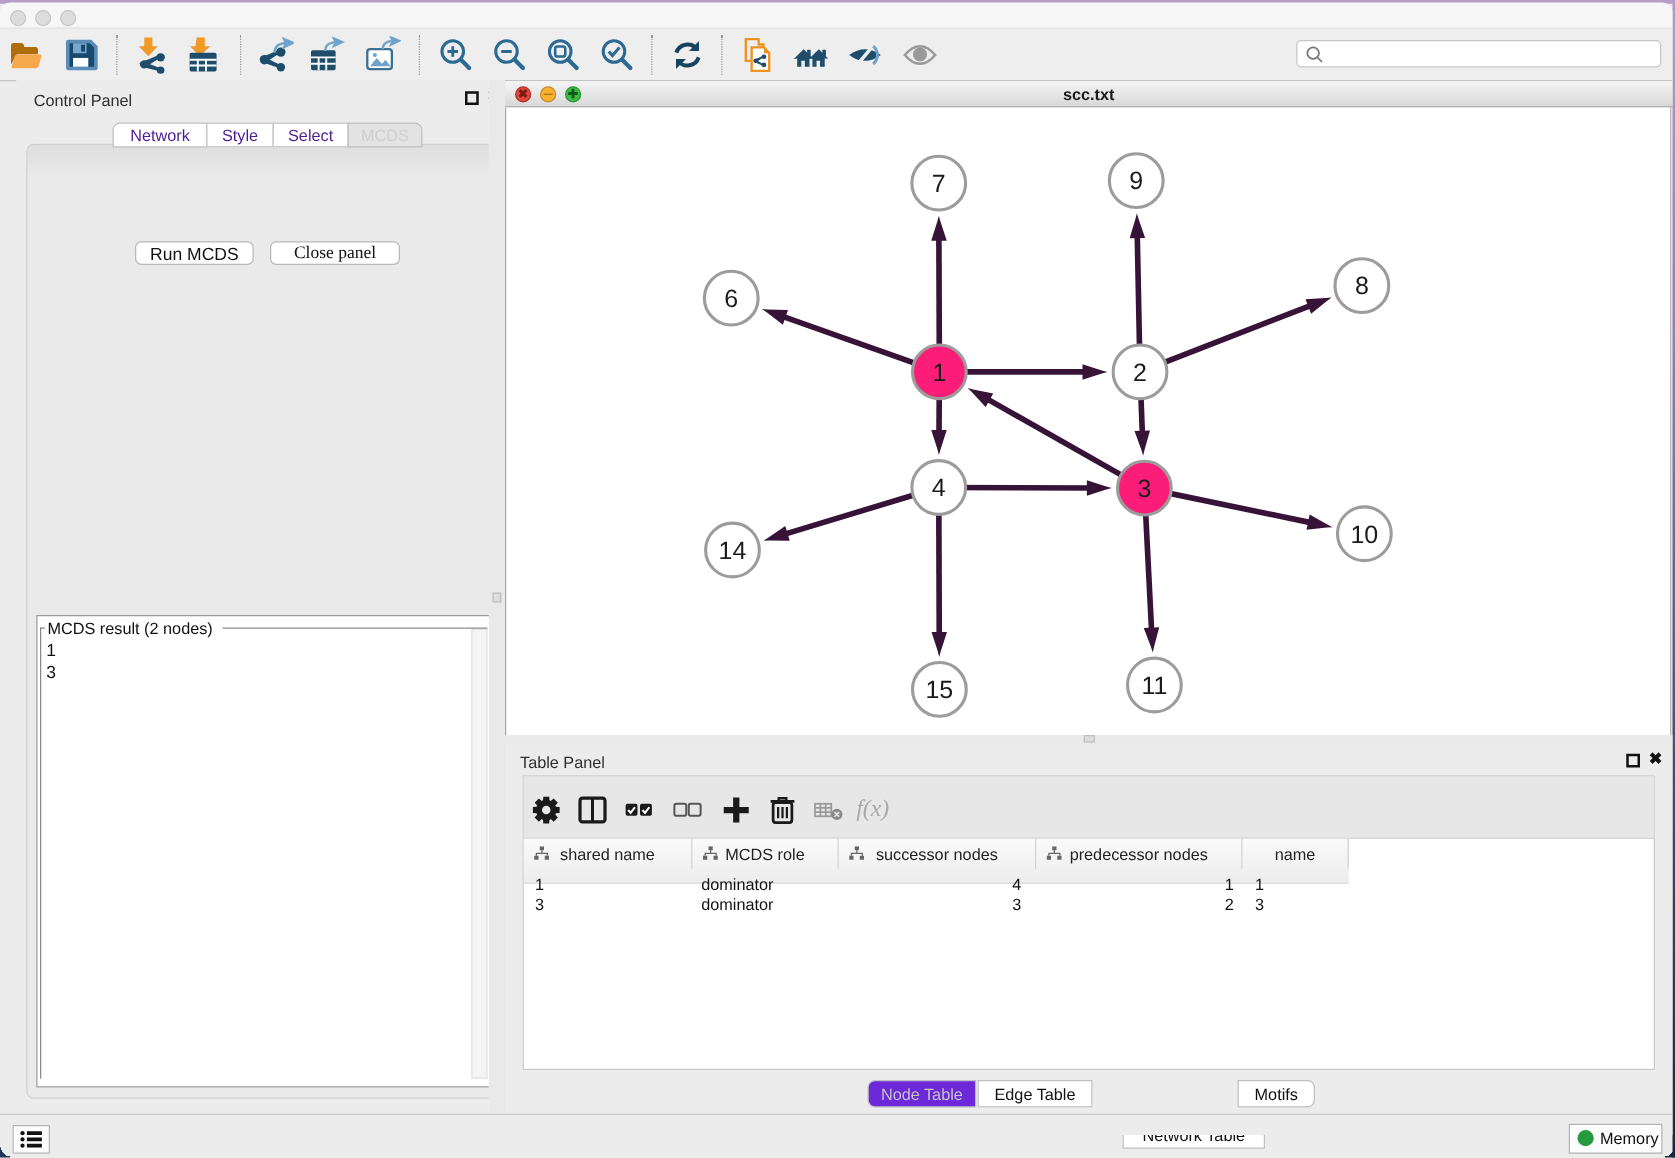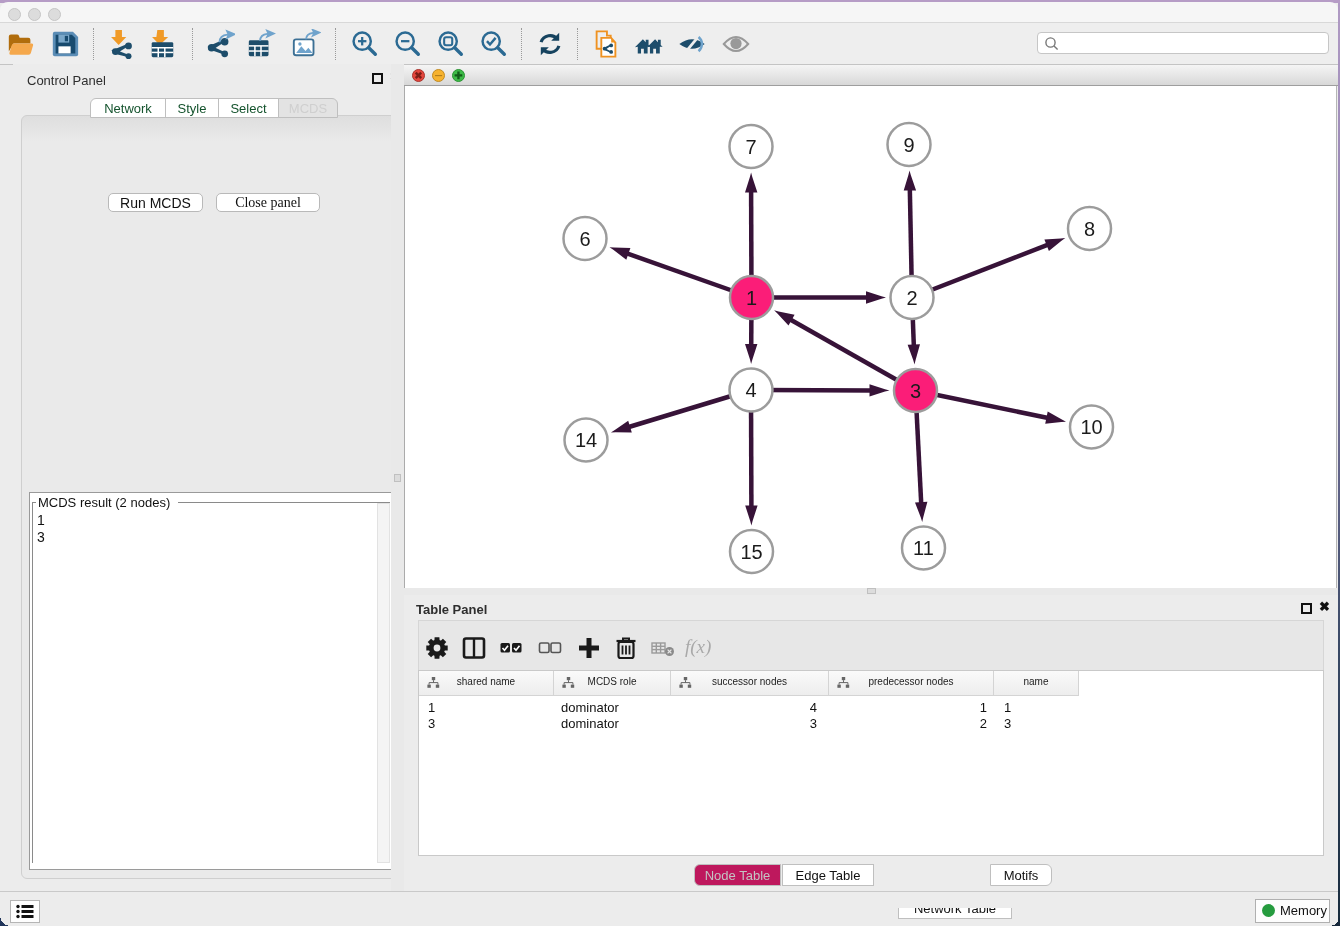--- a/index.html
+++ b/index.html
@@ -10,33 +10,33 @@
 .deskRight{right:0;top:0;width:2px;height:926px;background:linear-gradient(#b19bc4,#8d7fb0 30%,#3a4a66 70%,#172b3d);}
 .titlebar{left:0;top:2px;width:1338px;height:20px;background:#f6f6f6;border-bottom:1px solid #d8d8d8;border-radius:8px 8px 0 0;}
 .tl{position:absolute;top:6px;width:13px;height:13px;border-radius:50%;background:#dcdcdc;border:1px solid #c6c6c6;box-sizing:border-box;}
 .titletext{position:absolute;top:4px;left:0;width:1338px;text-align:center;font-size:13px;color:#a6a6a6;}
 .toolbar{left:0;top:23px;width:1338px;height:41px;background:#eeeeee;border-bottom:1px solid #c4c4c4;}
 .tsep{position:absolute;top:5px;height:32px;width:0;border-left:1px dotted #9a9a9a;}
 .searchbox{position:absolute;left:1037px;top:9px;width:290px;height:20px;background:#fff;border:1px solid #c6c6c6;border-radius:4px;}
 
 .cpanel{left:13px;top:64px;width:391px;height:827px;background:#ececec;}
 .cphead{position:absolute;left:14px;top:9px;font-size:13px;color:#2e2e2e;}
-.cptab{position:absolute;top:0;height:16px;background:#fff;border:1px solid #bfbfbf;font-size:13px;color:#14532d;text-align:center;padding-top:2px;}
+.cptab{position:absolute;top:0;height:16px;background:#fff;border:1px solid #bfbfbf;font-size:13px;color:#4c1d95;text-align:center;padding-top:2px;}
 .cpane{position:absolute;left:8px;top:51px;width:375px;height:762px;background:linear-gradient(#dedede,#eaeaea 26px);border:1px solid #cfcfcf;border-radius:6px;}
 .btn{position:absolute;background:#fff;border:1px solid #b9b9b9;border-radius:5px;font-size:14px;color:#111;text-align:center;box-sizing:border-box;}
 
 .nettitle{left:404px;top:65px;width:934px;height:21px;background:linear-gradient(#f5f5f5,#d8d8d8);border-bottom:1px solid #9e9e9e;box-sizing:border-box;}
 .netcanvas{left:404px;top:86px;width:931px;height:502px;background:#fff;border-left:1px solid #ababab;border-right:1px solid #b5b5b5;}
 .light{position:absolute;top:4px;width:13px;height:13px;border-radius:50%;box-sizing:border-box;text-align:center;font-size:10px;font-weight:bold;line-height:12px;}
 
 .tpanel{left:404px;top:595px;width:934px;height:296px;background:#ececec;}
-.tseph{font-size:13px;color:#2e2e2e;font-weight:bold;}
+.tseph{font-size:13px;color:#2e2e2e;}
 .ttool{position:absolute;left:14px;top:25px;width:906px;height:50px;background:#e7e7e7;border:1px solid #d6d6d6;border-bottom:none;box-sizing:border-box;}
 .twhite{position:absolute;left:14px;top:75px;width:906px;height:186px;background:#fff;border:1px solid #c9c9c9;box-sizing:border-box;}
-.thead{position:absolute;left:0;top:0;height:25px;background:linear-gradient(#fafafa,#ededed);border-bottom:1px solid #d4d4d4;box-sizing:border-box;font-size:10px;color:#222;}
+.thead{position:absolute;left:0;top:0;height:36px;background:linear-gradient(#fafafa,#ededed);border-bottom:1px solid #d4d4d4;box-sizing:border-box;font-size:13px;color:#222;}
 .thcell{position:absolute;top:0;height:24px;border-right:1px solid #d4d4d4;box-sizing:border-box;}
 .thlabel{position:absolute;top:5px;width:100%;text-align:center;}
 .trow{position:absolute;font-size:13px;color:#111;}
 .btab{position:absolute;top:269px;height:22px;background:#fff;border:1px solid #bfbfbf;font-size:13px;color:#111;text-align:center;box-sizing:border-box;padding-top:3px;}
 
 .statusbar{left:0;top:891px;width:1338px;height:17px;background:#ececec;border-top:1px solid #c9c9c9;box-sizing:border-box;}
 .groupfix{font-size:13px;color:#111;}
 </style>
 </head>
 <body>
@@ -195,20 +195,21 @@
   </div>
 </div>
 
 <div class="abs" style="left:391px;top:64px;width:13px;height:827px;background:#e9e9e9;"></div>
 <div class="abs" style="left:394px;top:474px;width:7px;height:8px;background:#dcdcdc;border:1px solid #c0c0c0;box-sizing:border-box;"></div>
 
 <div class="abs nettitle">
   <div class="light" style="left:8px;background:#e4453c;border:1px solid #a8352e;color:#7c1d16;">✖</div>
   <div class="light" style="left:28px;background:#f6b22e;border:1px solid #c18b24;color:#8a5e10;">─</div>
   <div class="light" style="left:48px;background:#3dbb47;border:1px solid #2a9334;color:#115c18;">✚</div>
+  <div style="position:absolute;top:3px;width:100%;text-align:center;font-size:13px;font-weight:bold;color:#1a1a1a;">scc.txt</div>
 </div>
 
 <div class="abs netcanvas">
 <svg width="932" height="502" viewBox="0 0 932 502" id="graphsvg">
       <g stroke="#371338" stroke-width="4.5">
         <line x1="346.5" y1="211.5" x2="346.1" y2="103.5"></line>
         <line x1="346.5" y1="211.5" x2="220.5" y2="166.9"></line>
         <line x1="346.5" y1="211.5" x2="464.0" y2="211.5"></line>
         <line x1="346.5" y1="211.5" x2="346.2" y2="261.0"></line>
         <line x1="507.0" y1="211.5" x2="504.8" y2="101.5"></line>
@@ -382,21 +383,21 @@
       <div class="trow" style="left:252px;top:29px;width:146px;text-align:right;">4</div>
       <div class="trow" style="left:410px;top:29px;width:158px;text-align:right;">1</div>
       <div class="trow" style="left:585px;top:29px;">1</div>
       <div class="trow" style="left:9px;top:45px;">3</div>
       <div class="trow" style="left:142px;top:45px;">dominator</div>
       <div class="trow" style="left:252px;top:45px;width:146px;text-align:right;">3</div>
       <div class="trow" style="left:410px;top:45px;width:158px;text-align:right;">2</div>
       <div class="trow" style="left:585px;top:45px;">3</div>
     </div>
 
-  <div class="btab" style="left:290px;width:87px;background:#be185d;color:#c4c4c4;border-radius:6px 0 0 6px;">Node Table</div>
+  <div class="btab" style="left:290px;width:87px;background:#6d28d9;color:#c4c4c4;border-radius:6px 0 0 6px;">Node Table</div>
   <div class="btab" style="left:378px;width:92px;">Edge Table</div>
   <div class="btab" style="left:494px;width:114px;margin-top:33px;">Network Table</div>
   <div class="btab" style="left:586px;width:62px;border-radius:0 6px 6px 0;">Motifs</div>
 </div>
 
 <div class="abs statusbar">
   <div style="position:absolute;left:10px;top:8px;width:28px;height:21px;background:#fdfdfd;border:1px solid #b5b5b5;">
       <svg style="position:absolute;left:5px;top:3px;" width="18" height="15" viewBox="0 0 18 15">
         <g fill="#111">
           <circle cx="2" cy="2.5" r="1.7"></circle>

